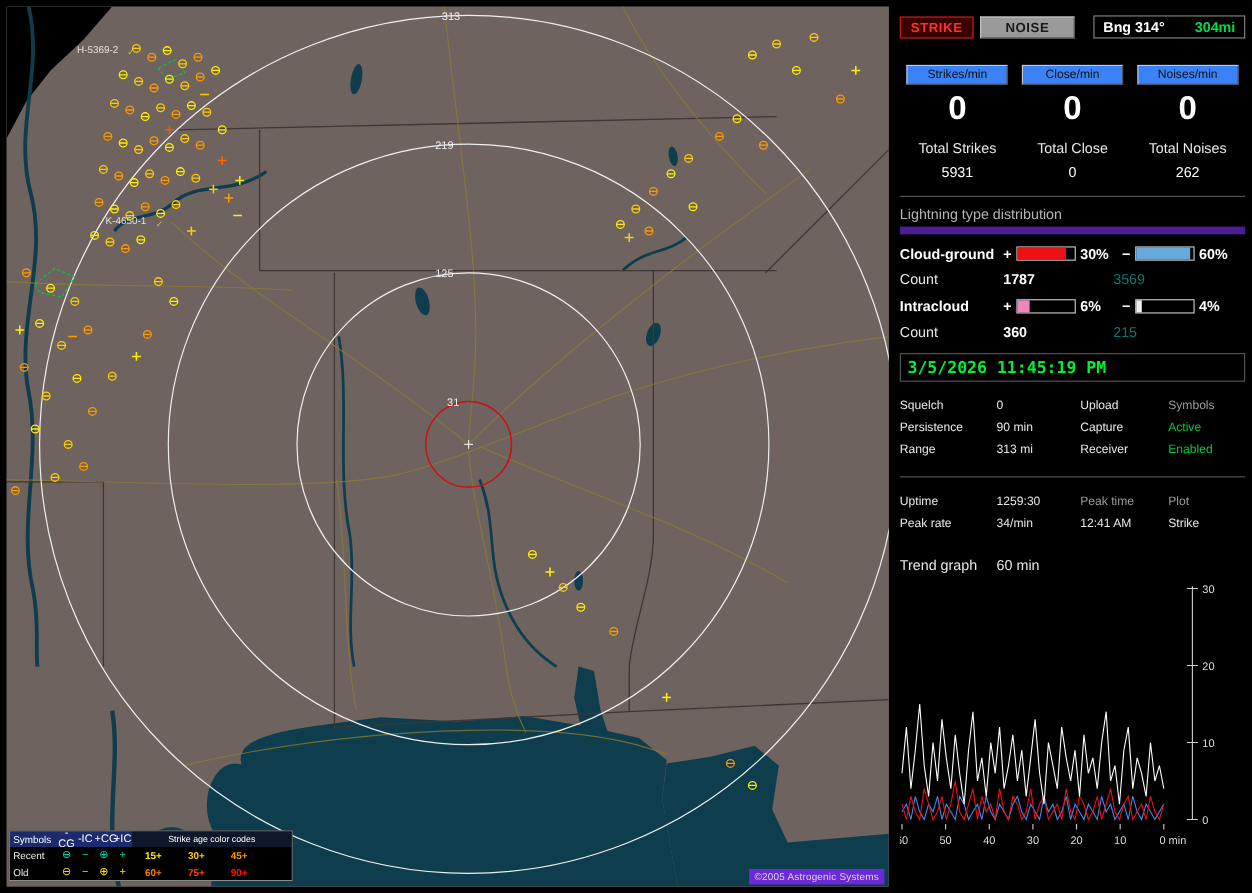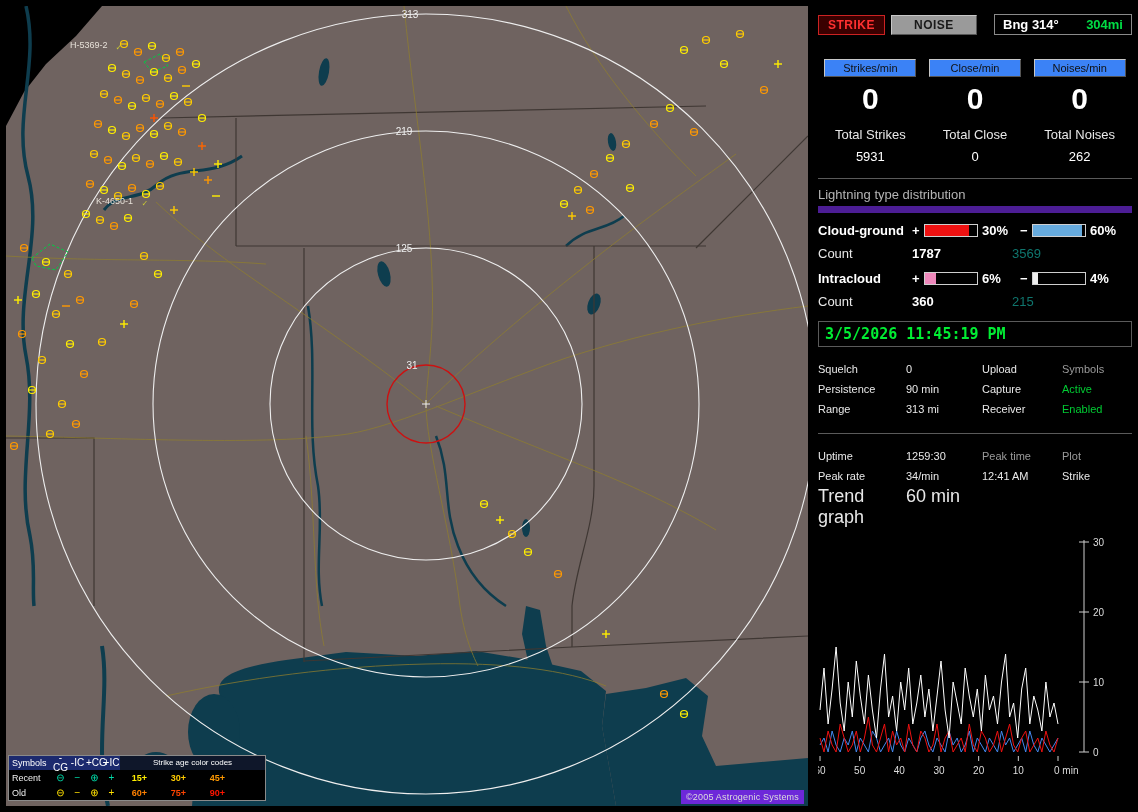--- a/index.html
+++ b/index.html
@@ -68,21 +68,21 @@
   .status-block{margin-top:12px;}
   .status-row{display:flex;align-items:center;height:20px;font-size:11px;}
   .s-c1{width:88px;}
   .s-c2{width:76px;}
   .s-c3{width:80px;}
   .s-c4{flex:1;}
   .val-gray{color:#9a9a9a;}
   .val-green{color:#00cc33;}
   .hdr-gray{color:#9a9a9a;}
 
-  .trend-row{display:flex;font-size:18px;}
+  .trend-row{display:flex;margin-top:20px;font-size:13px;}
   .trend-label{width:88px;}
   #trend-wrap{margin-top:6px;}
 </style>
 </head>
 <body>
 
 <div id="screen">
 
   <div id="map-area">
     <svg id="map-svg" width="802" height="800" viewBox="0 0 802 800">

